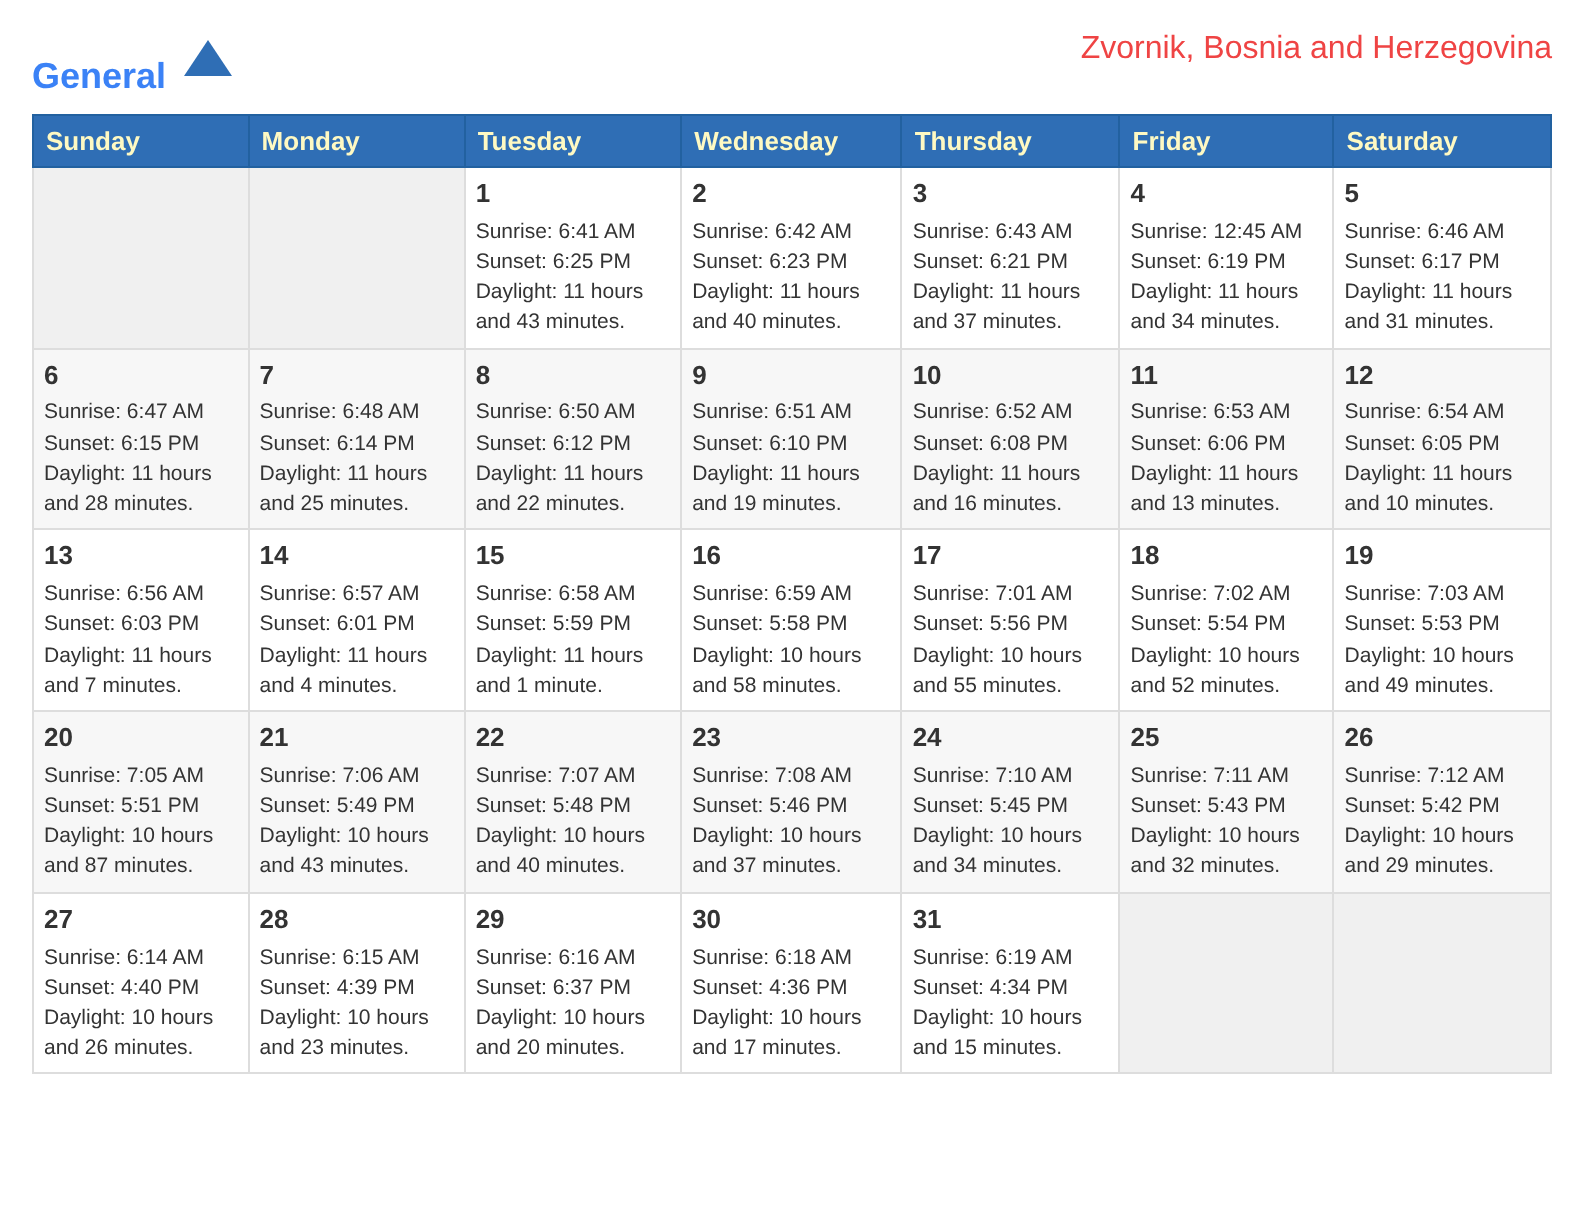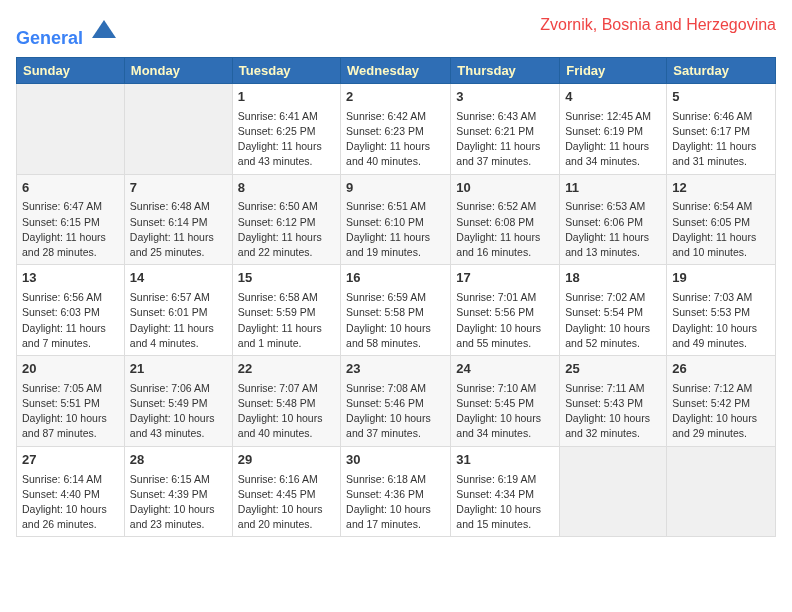--- a/index.html
+++ b/index.html
@@ -348,21 +348,21 @@
             <span class="day-number">28</span>
             <div>Sunrise: 6:15 AM</div>
             <div>Sunset: 4:39 PM</div>
             <div>Daylight: 10 hours and 23 minutes.</div>
           </div>
         </td>
         <td>
           <div class="cell-content">
             <span class="day-number">29</span>
             <div>Sunrise: 6:16 AM</div>
-            <div>Sunset: 4:45 PM</div>
+            <div>Sunset: 6:37 PM</div>
             <div>Daylight: 10 hours and 20 minutes.</div>
           </div>
         </td>
         <td>
           <div class="cell-content">
             <span class="day-number">30</span>
             <div>Sunrise: 6:18 AM</div>
             <div>Sunset: 4:36 PM</div>
             <div>Daylight: 10 hours and 17 minutes.</div>
           </div>

